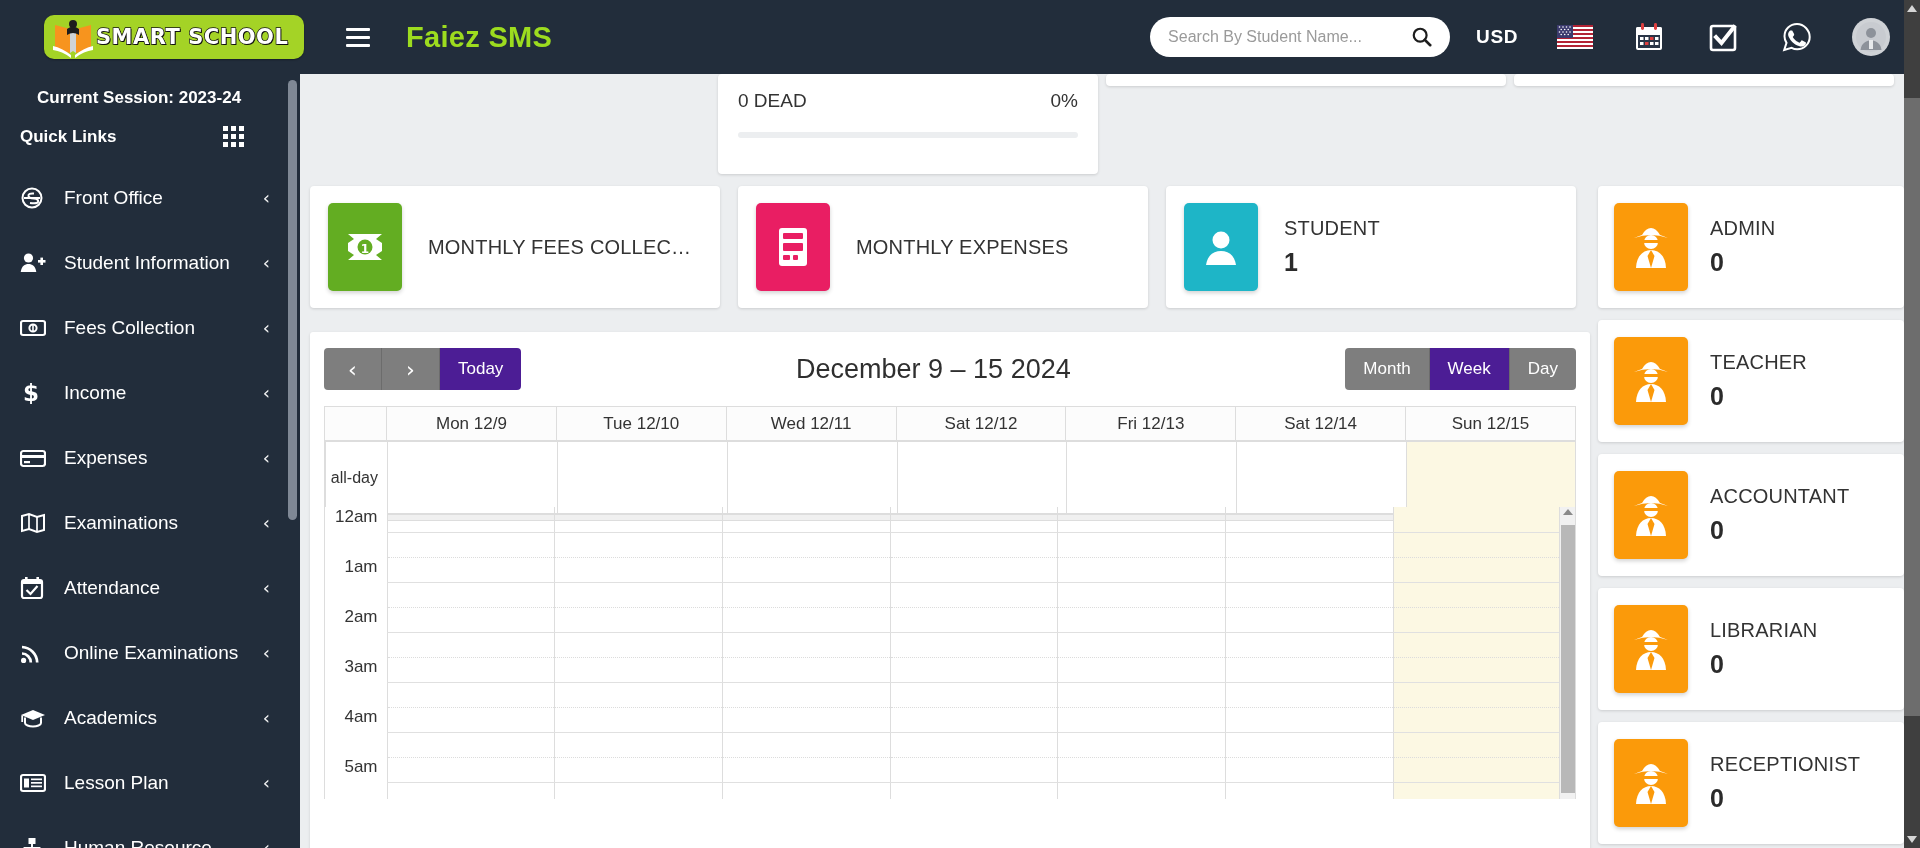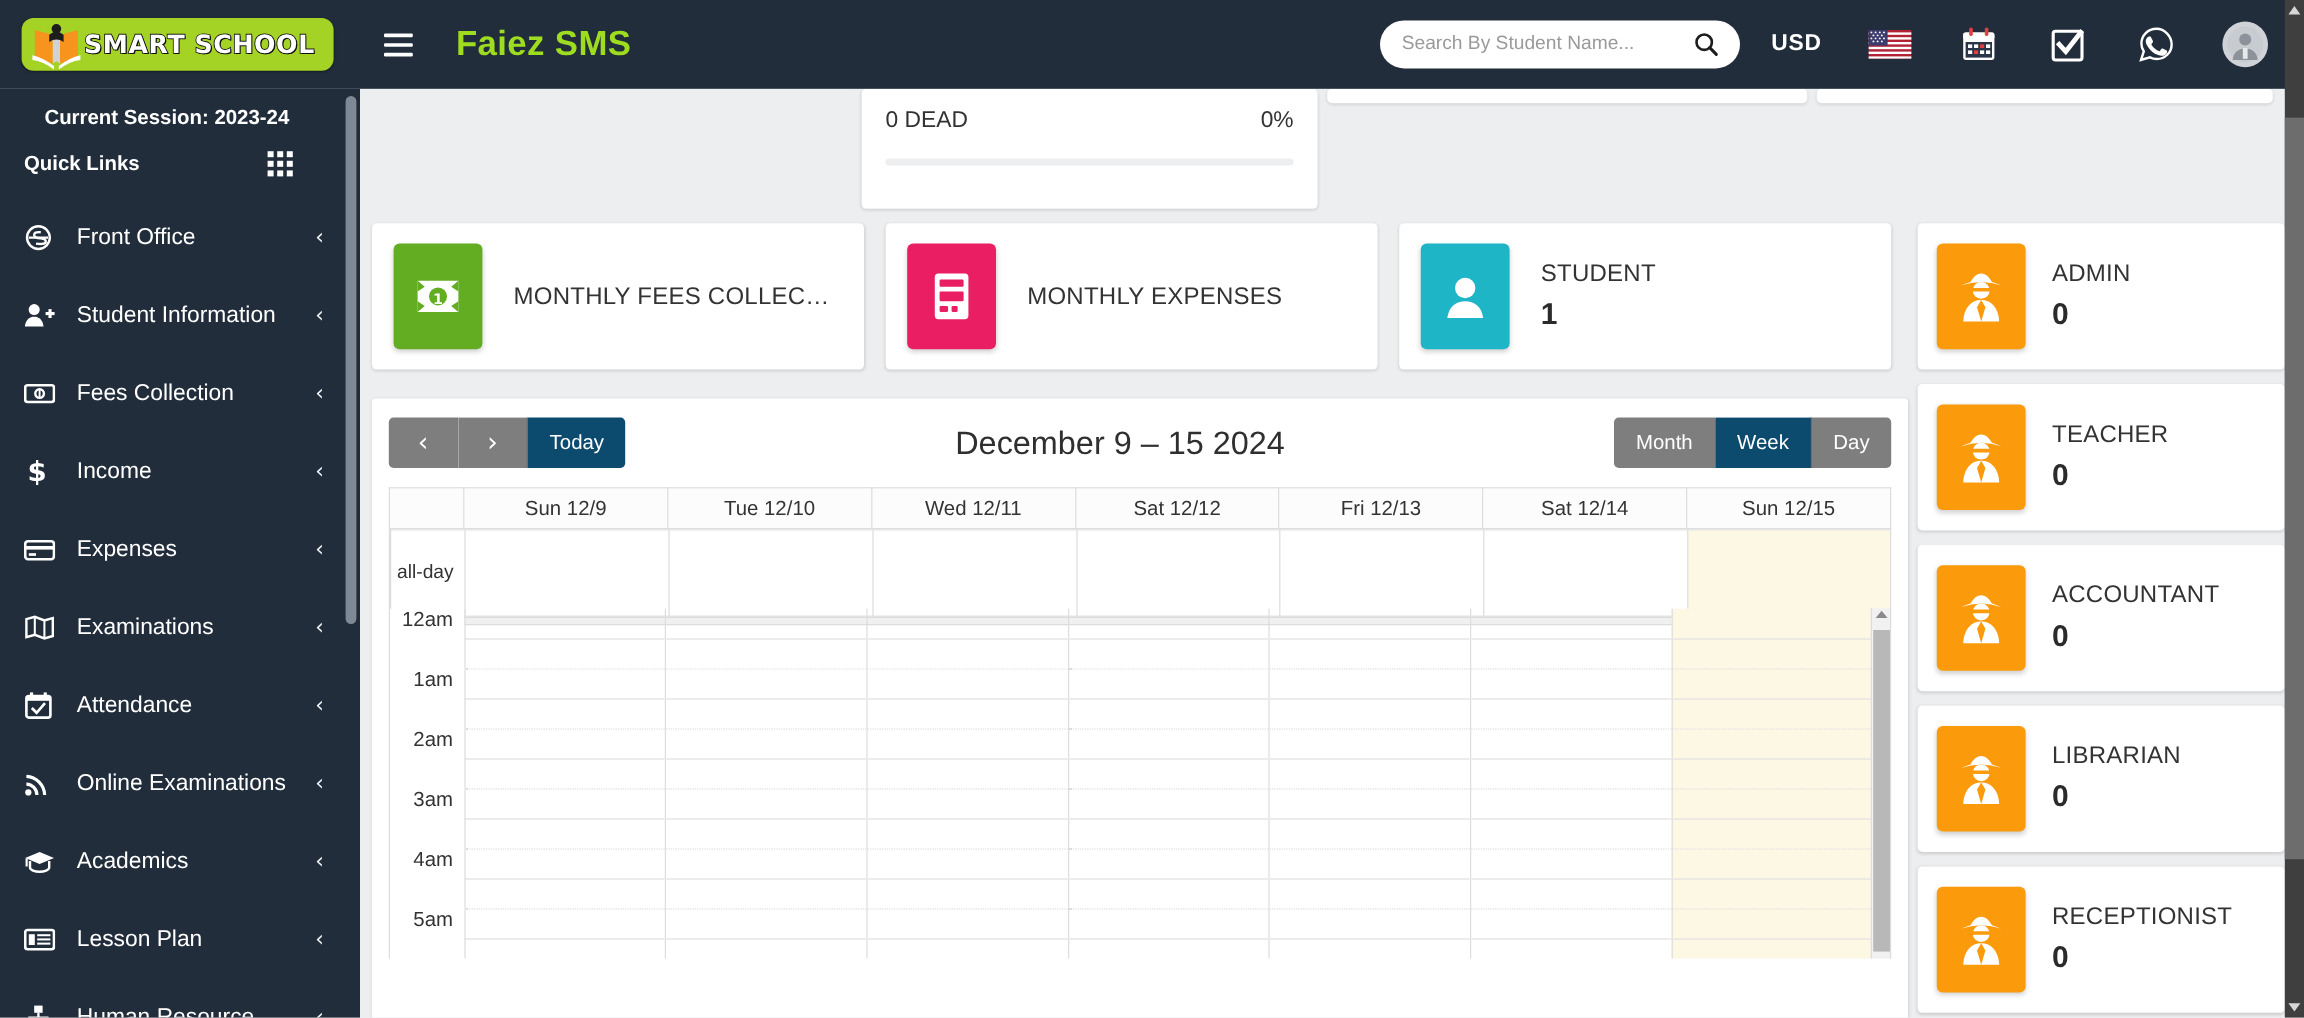--- a/index.html
+++ b/index.html
@@ -14,21 +14,21 @@
   
   .topbar {
     position: absolute; top: 0; left: 0;
     width: 1920px; height: 74px;
     background: #222d3b;
     display: flex; align-items: center;
     z-index: 40;
   }
   .logo-wrap {
     width: 300px; height: 74px;
-    display: flex; align-items: center; padding-left: 18px;
+    display: flex; align-items: center; padding-left: 18px; margin-left: 26px;
   }
   .logo-badge {
     display: flex; align-items: center;
     background: #a4d326;
     border-radius: 10px;
     height: 44px;
     padding: 0 16px 0 52px;
     position: relative;
     box-shadow: 0 1px 2px rgba(0,0,0,.35);
   }
@@ -252,21 +252,21 @@
     height: 42px;
     padding: 0 18px;
     font-size: 17px;
     cursor: pointer;
     border-right: 1px solid #6c6c6c;
     font-family: "Liberation Sans", sans-serif;
     display: flex; align-items: center; justify-content: center;
   }
   .cal-btn:first-child { border-radius: 4px 0 0 4px; }
   .cal-btn:last-child { border-radius: 0 4px 4px 0; border-right: 0; }
-  .cal-btn.dark { background: #0c4a6e; }
+  .cal-btn.dark { background: #4c1d95; }
   .cal-btn.arrow { font-size: 22px; width: 58px; padding: 0; font-family: "DejaVu Sans", sans-serif; }
   .cal-title {
     font-size: 27px; color: #2f2f2f;
     font-family: "Liberation Sans", sans-serif;
   }
 
   .cal-grid { position: relative; }
   table.cal-head {
     width: 1252px; border-collapse: collapse; table-layout: fixed;
   }
@@ -752,21 +752,21 @@
             <col>
             <col>
             <col>
             <col>
             <col>
             <col>
         </colgroup>
         <tbody>
             <tr>
           <th></th>
-          <th>Sun 12/9</th>
+          <th>Mon 12/9</th>
           <th>Tue 12/10</th>
           <th>Wed 12/11</th>
           <th>Sat 12/12</th>
           <th>Fri 12/13</th>
           <th>Sat 12/14</th>
           <th>Sun 12/15</th>
         </tr>
       </tbody>
         </table>
 

